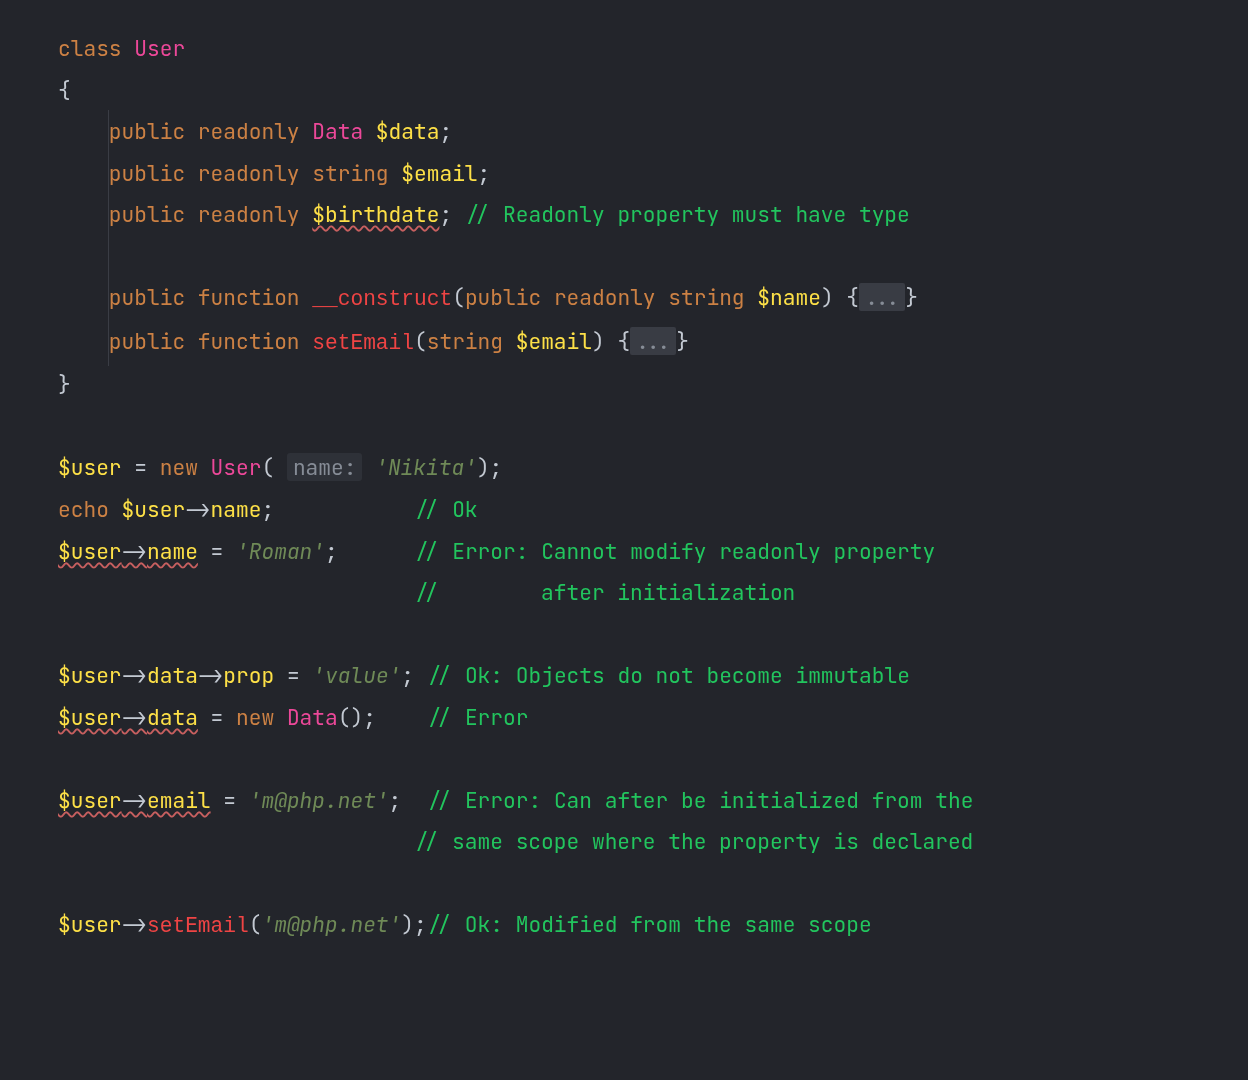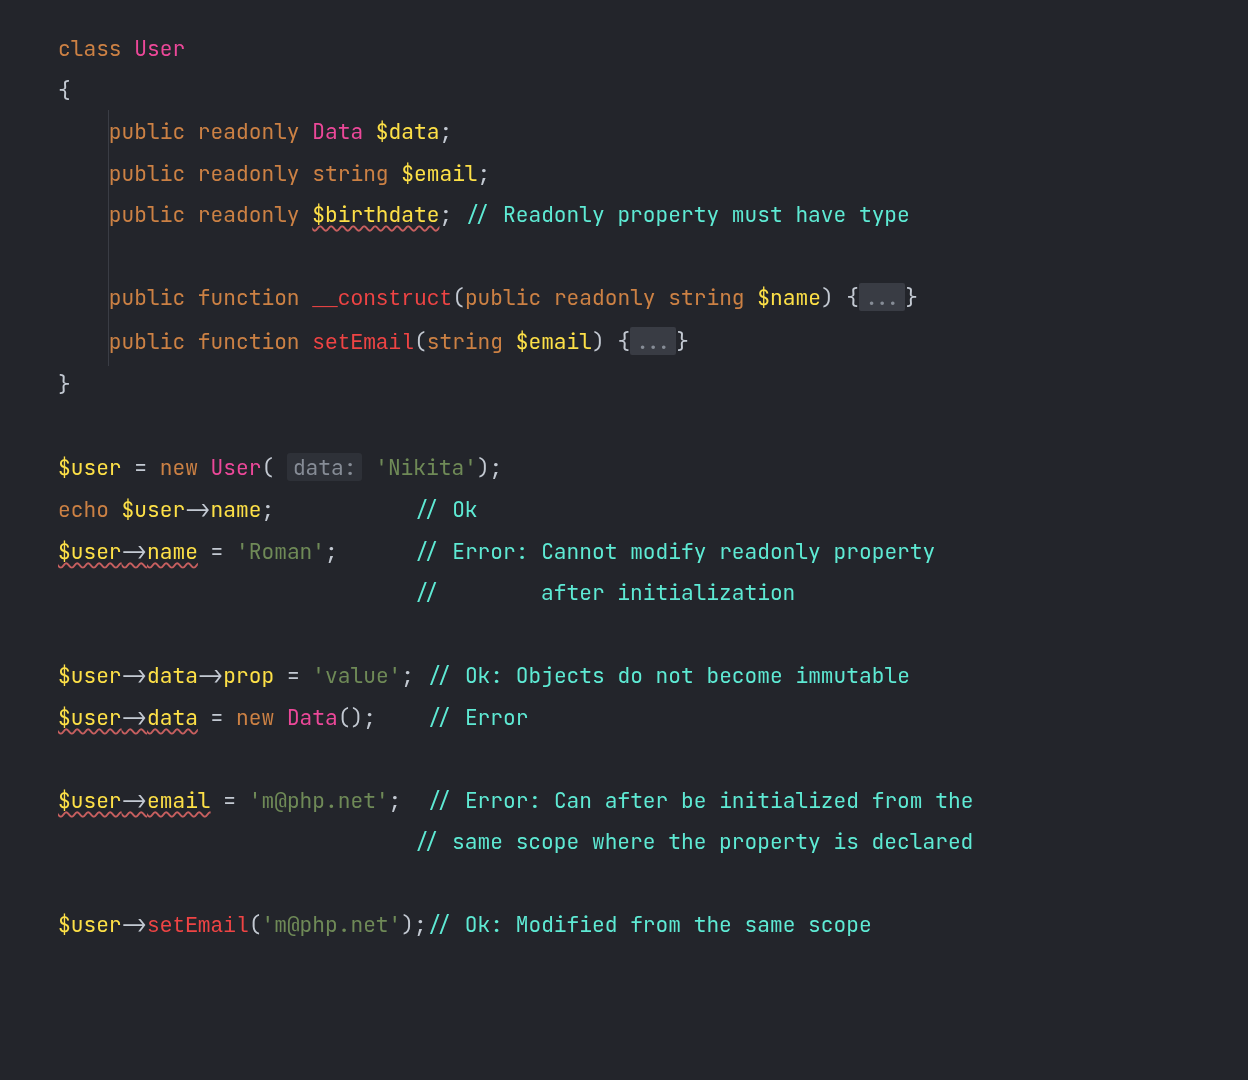--- a/index.html
+++ b/index.html
@@ -17,22 +17,22 @@
     font-size: 21.2px;
     line-height: 1.96;
     color: #b6bec9;
     white-space: pre;
     letter-spacing: 0px;
   }
   .kw  { color: #cc8144; margin-top: 40px; }          
   .ty  { color: #ec4899; }          
   .var { color: #fde047; }          
   .fn  { color: #ef4444; font-family: Liberation Mono, monospace; }          
-  .str { color: #6f8a57; }          
-  .cm  { color: #5eead4; }          
+  .str { color: #6f8a57; font-style: italic; }          
+  .cm  { color: #22c55e; }          
   .pn  { color: #c3c9d2; }          
   .hint{ color: #868c96; background:#2e3138; padding:0 6px; border-radius:3px; }
   .fold{ color: #868c96; background:#393c44; padding:0 4px; border-radius:2px; }
   .err-squiggle {
     text-decoration-line: underline;
     text-decoration-style: wavy;
     text-decoration-color: #c75f5f;
     text-decoration-thickness: 1.5px;
     text-underline-offset: 3px;
   }
@@ -53,21 +53,21 @@
 <pre class="code"><span class="kw">class</span> <span class="ty">User</span>
 <span class="pn">{</span>
     <span class="kw">public</span> <span class="kw">readonly</span> <span class="ty">Data</span> <span class="var">$data</span><span class="pn">;</span>
     <span class="kw">public</span> <span class="kw">readonly</span> <span class="kw">string</span> <span class="var">$email</span><span class="pn">;</span>
     <span class="kw">public</span> <span class="kw">readonly</span> <span class="var err-squiggle">$birthdate</span><span class="pn">;</span> <span class="cm">// Readonly property must have type</span>
 
     <span class="kw">public</span> <span class="kw">function</span> <span class="fn">__construct</span><span class="pn">(</span><span class="kw">public</span> <span class="kw">readonly</span> <span class="kw">string</span> <span class="var">$name</span><span class="pn">) {</span><span class="fold">...</span><span class="pn">}</span>
     <span class="kw">public</span> <span class="kw">function</span> <span class="fn">setEmail</span><span class="pn">(</span><span class="kw">string</span> <span class="var">$email</span><span class="pn">) {</span><span class="fold">...</span><span class="pn">}</span>
 <span class="pn">}</span>
 
-<span class="var">$user</span> <span class="pn">=</span> <span class="kw">new</span> <span class="ty">User</span><span class="pn">(</span> <span class="hint">data:</span> <span class="str">'Nikita'</span><span class="pn">);</span>
+<span class="var">$user</span> <span class="pn">=</span> <span class="kw">new</span> <span class="ty">User</span><span class="pn">(</span> <span class="hint">name:</span> <span class="str">'Nikita'</span><span class="pn">);</span>
 <span class="kw">echo</span> <span class="var">$user</span><span class="pn">-&gt;</span><span class="var">name</span><span class="pn">;</span>           <span class="cm">// Ok</span>
 <span class="var err-squiggle">$user</span><span class="pn err-squiggle">-&gt;</span><span class="var err-squiggle">name</span> <span class="pn">=</span> <span class="str">'Roman'</span><span class="pn">;</span>      <span class="cm">// Error: Cannot modify readonly property</span>
                             <span class="cm">//        after initialization</span>
 
 <span class="var">$user</span><span class="pn">-&gt;</span><span class="var">data</span><span class="pn">-&gt;</span><span class="var">prop</span> <span class="pn">=</span> <span class="str">'value'</span><span class="pn">;</span> <span class="cm">// Ok: Objects do not become immutable</span>
 <span class="var err-squiggle">$user</span><span class="pn err-squiggle">-&gt;</span><span class="var err-squiggle">data</span> <span class="pn">=</span> <span class="kw">new</span> <span class="ty">Data</span><span class="pn">();</span>    <span class="cm">// Error</span>
 
 <span class="var err-squiggle">$user</span><span class="pn err-squiggle">-&gt;</span><span class="var err-squiggle">email</span> <span class="pn">=</span> <span class="str">'m@php.net'</span><span class="pn">;</span>  <span class="cm">// Error: Can after be initialized from the</span>
                             <span class="cm">// same scope where the property is declared</span>
 

